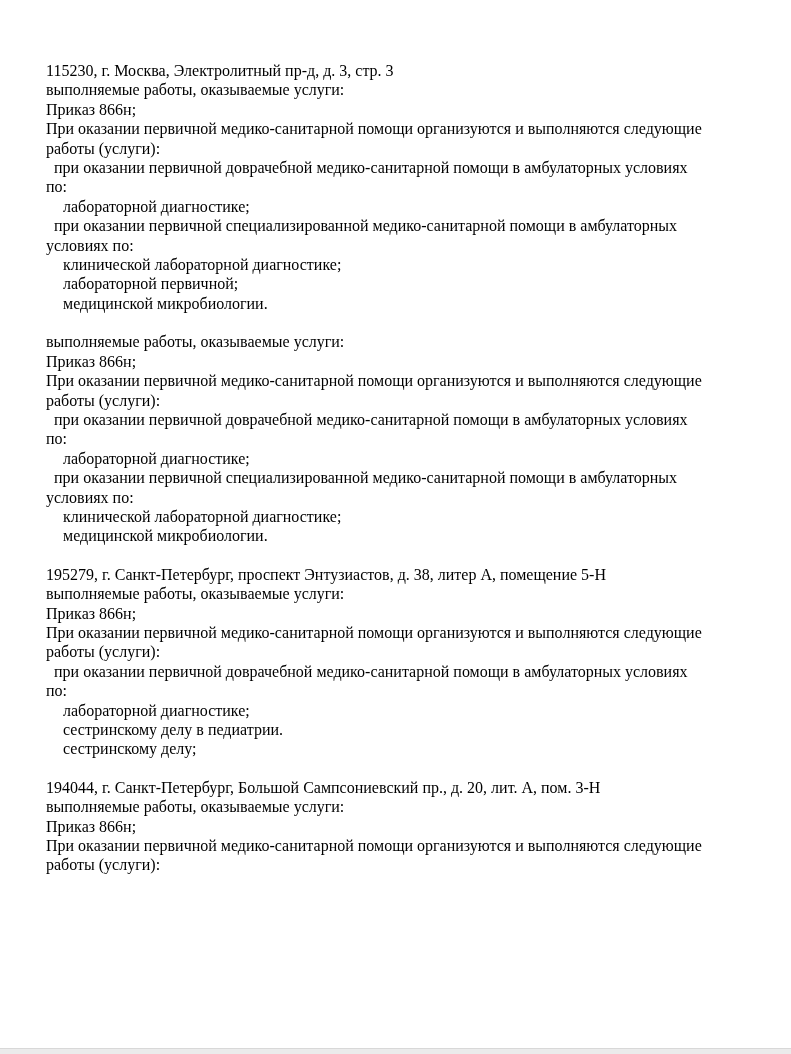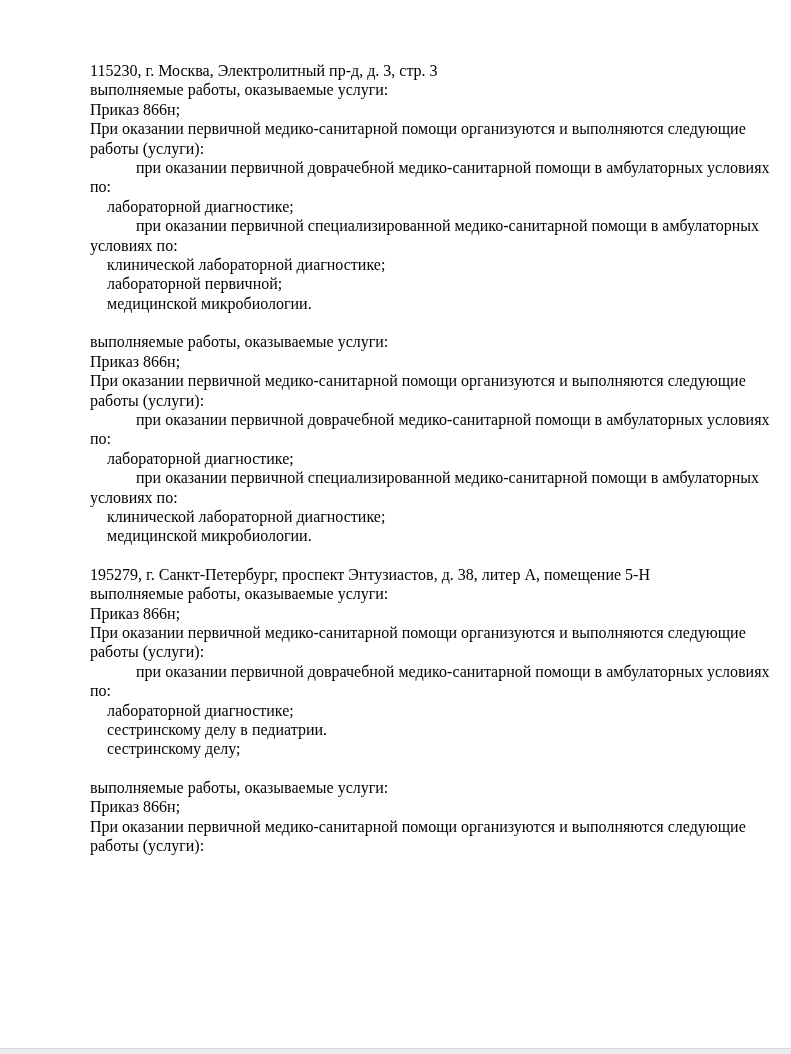--- a/index.html
+++ b/index.html
@@ -11,32 +11,32 @@
     height: 1054px;
     background: #ffffff;
     overflow: hidden;
     position: relative;
   }
   .page {
     font-family: "Liberation Serif", "DejaVu Serif", serif;
     font-size: 16px;
     line-height: 19.4px;
     color: #000000;
-    padding: 61px 40px 0 90px;
+    padding: 61px 40px 0 46px;
     box-sizing: border-box;
     width: 730px;
   }
   .block + .block {
     margin-top: 19px;
   }
   .line {
     white-space: pre;
   }
   .indent-0 { padding-left: 0; }
-  .indent-1 { padding-left: 8px; margin-left: 38px; }
+  .indent-1 { padding-left: 8px; }
   .indent-2 { padding-left: 17px; }
   .bottom-bar {
     position: absolute;
     left: 0;
     bottom: 0;
     width: 100%;
     height: 6px;
     box-sizing: border-box;
     background: #ebebeb;
     border-top: 1px solid #d8d8d8;
@@ -81,20 +81,21 @@
         <div class="line indent-0">Приказ 866н;</div>
         <div class="line indent-0">При оказании первичной медико-санитарной помощи организуются и выполняются следующие</div>
         <div class="line indent-0">работы (услуги):</div>
         <div class="line indent-1">при оказании первичной доврачебной медико-санитарной помощи в амбулаторных условиях</div>
         <div class="line indent-0">по:</div>
         <div class="line indent-2">лабораторной диагностике;</div>
         <div class="line indent-2">сестринскому делу в педиатрии.</div>
         <div class="line indent-2">сестринскому делу;</div>
       </div>
       <div class="block">
+        <div class="line indent-0">194044, г. Санкт-Петербург, Большой Сампсониевский пр., д. 20, лит. А, пом. 3-Н</div>
         <div class="line indent-0">выполняемые работы, оказываемые услуги:</div>
         <div class="line indent-0">Приказ 866н;</div>
         <div class="line indent-0">При оказании первичной медико-санитарной помощи организуются и выполняются следующие</div>
         <div class="line indent-0">работы (услуги):</div>
       </div>
     </div>
 </div>
 <div class="bottom-bar" style="background: rgb(235, 235, 235); border-top-color: rgb(216, 216, 216);"></div>
 
 </body></html>

